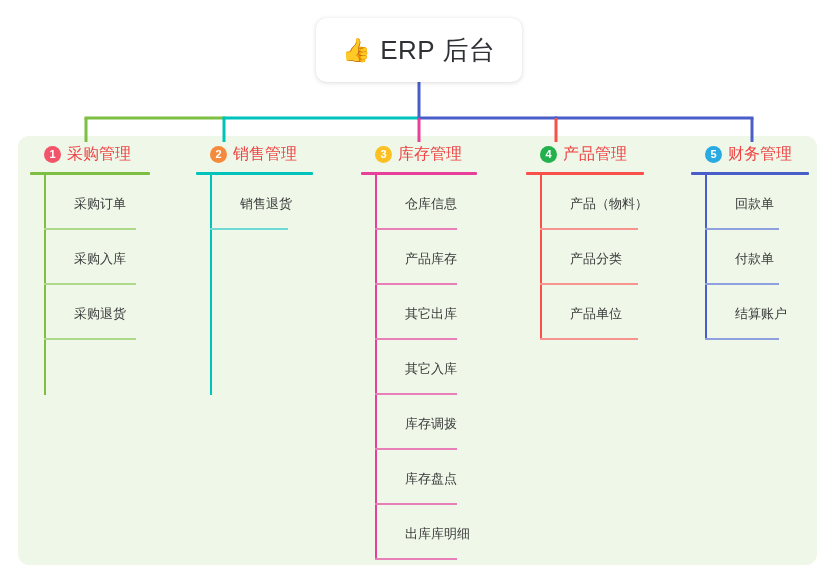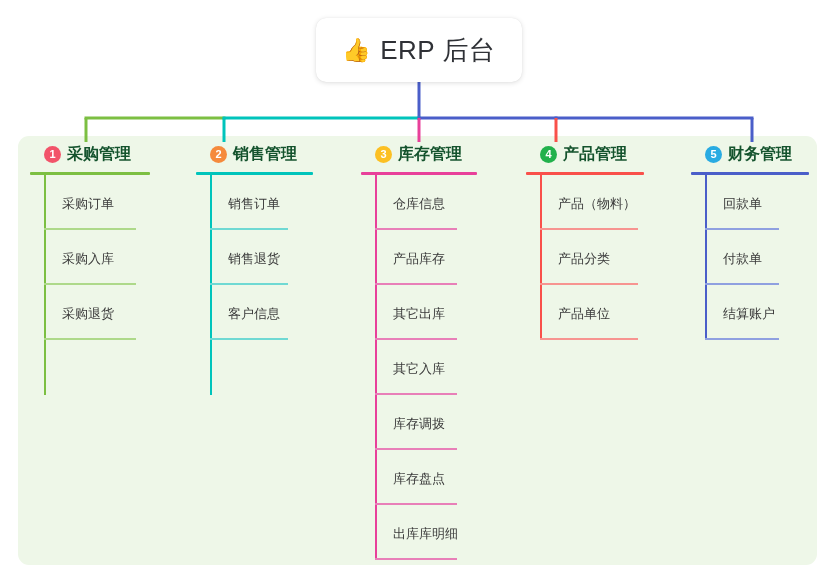--- a/index.html
+++ b/index.html
@@ -90,23 +90,22 @@
     color: #ffffff;
     font-size: 11px;
     line-height: 17px;
     text-align: center;
     font-weight: bold;
     flex: 0 0 auto;
     font-family: "Liberation Sans", sans-serif;
   }
   .branch-title {
     font-size: 16px;
-    color: #14532d;
+    color: #ef4444;
     white-space: nowrap;
-    font-weight: bold;
   }
   .branch-rule {
     height: 3px;
     border-radius: 1px;
     margin-top: 6px;
   }
   .branch-items {
     position: relative;
     margin-top: 0;
     padding-top: 0;
@@ -117,21 +116,21 @@
     top: 0;
     width: 2px;
   }
   .leaf {
     position: relative;
     height: 55px;
     box-sizing: border-box;
   }
   .leaf-label {
     position: absolute;
-    left: 32px;
+    left: 44px;
     top: 20px;
     font-size: 13px;
     color: #3a3a3a;
     white-space: nowrap;
   }
   .leaf-rule {
     position: absolute;
     left: 14px;
     bottom: 0;
     height: 1.6px;
@@ -185,31 +184,23 @@
     </div>
     <div class="branch-col" style="left: 196px; width: 160px;">
       <div class="branch-head">
         <span class="branch-badge" style="background: rgb(245, 138, 60);">2</span>
         <span class="branch-title">销售管理</span>
       </div>
       <div class="branch-rule" style="background: rgb(0, 196, 187); width: 117px; margin-left: 0px;"></div>
       <div class="branch-items">
         <div class="branch-spine" style="background: rgb(0, 196, 187); height: 220px;"></div>
         <div class="leaf">
-          <span class="leaf-label">销售订单</span>
-          <div class="leaf-rule" style="background: rgb(111, 217, 211); width: 78px;"></div>
-        </div>
-        <div class="leaf">
           <span class="leaf-label">销售退货</span>
           <div class="leaf-rule" style="background: rgb(111, 217, 211); width: 78px;"></div>
         </div>
-        <div class="leaf">
-          <span class="leaf-label">客户信息</span>
-          <div class="leaf-rule" style="background: rgb(111, 217, 211); width: 78px;"></div>
-        </div>
       </div>
     </div>
     <div class="branch-col" style="left: 361px; width: 170px;">
       <div class="branch-head">
         <span class="branch-badge" style="background: rgb(252, 192, 35);">3</span>
         <span class="branch-title">库存管理</span>
       </div>
       <div class="branch-rule" style="background: rgb(232, 64, 154); width: 116px; margin-left: 0px;"></div>
       <div class="branch-items">
         <div class="branch-spine" style="background: rgb(232, 64, 154); height: 385px;"></div>

